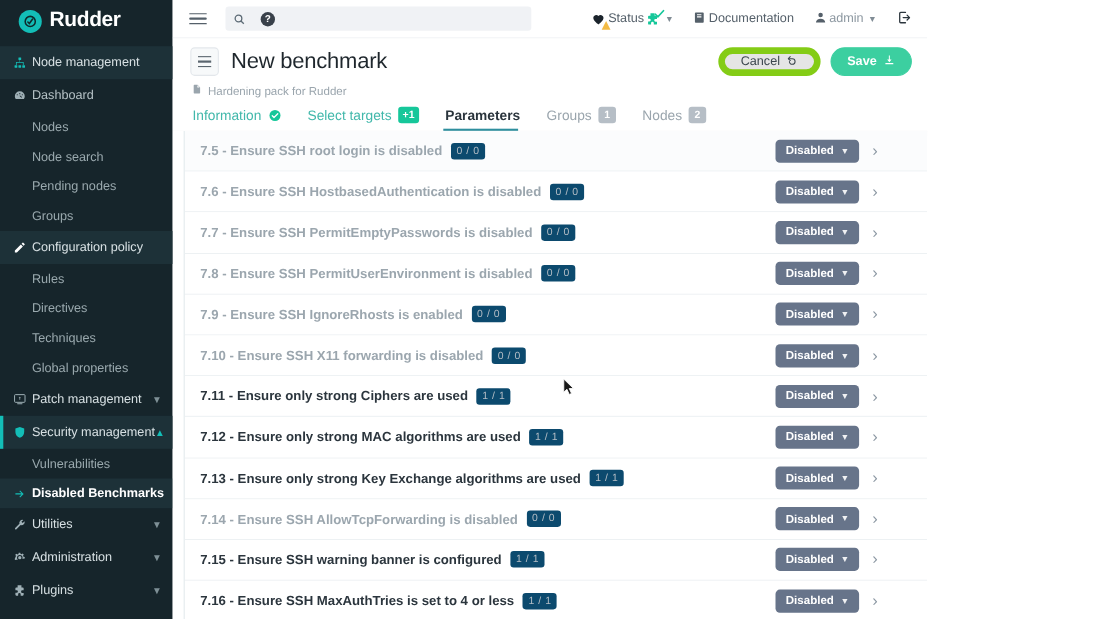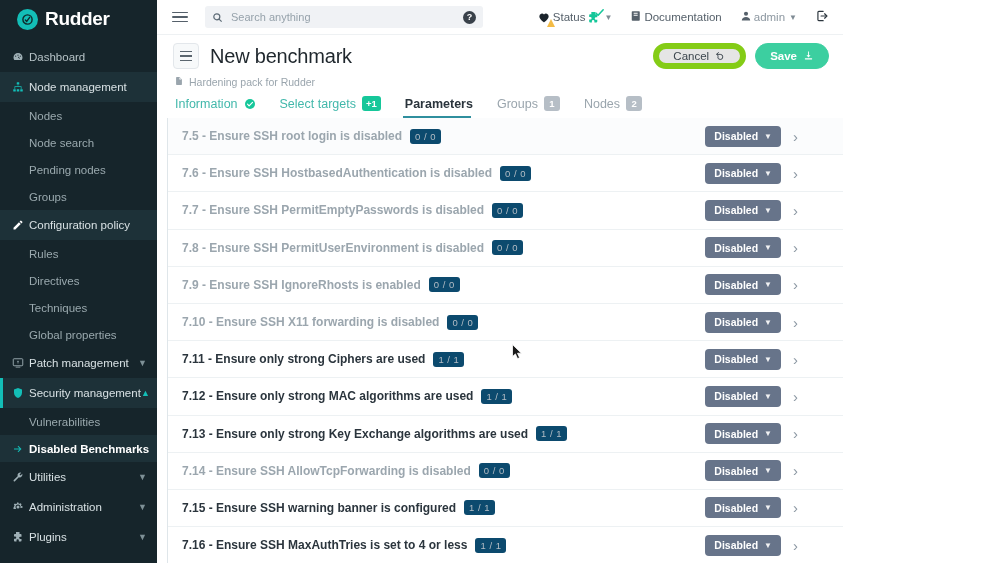--- a/index.html
+++ b/index.html
@@ -242,42 +242,42 @@
         <svg width="13" height="13" viewBox="0 0 24 24" fill="none" stroke="#0e2a2b" stroke-width="2.6" stroke-linecap="round">
           <circle cx="12" cy="12" r="8.5" stroke="#0e2a2b" fill="none"></circle>
           <path d="M16 8 L10.5 15.5 L8 13"></path>
         </svg>
       </span>
       <span class="brand-name">Rudder</span>
     </div>
 
     <nav class="nav">
 
-      <div class="nav-item">
-        <span class="nv-ico">
-          <svg width="12" height="12" viewBox="0 0 24 24" fill="currentColor">
-            <path d="M12 4a9 9 0 00-9 9 9 9 0 001.6 5.1h14.8A9 9 0 0021 13a9 9 0 00-9-9zm0 3.2a1.1 1.1 0 110 2.2 1.1 1.1 0 010-2.2zm-4.6 2a1.1 1.1 0 110 2.2 1.1 1.1 0 010-2.2zm9.2 0a1.1 1.1 0 110 2.2 1.1 1.1 0 010-2.2zM12 11l4 3.3-.9 1.2L12 13z"></path>
-          </svg>
-        </span>
-        <span class="nv-label">Dashboard</span>
-      </div>
-
       <div class="nav-item section open">
         <span class="nv-ico">
           <svg width="12" height="12" viewBox="0 0 24 24" fill="currentColor">
             <rect x="9.5" y="2.5" width="5" height="4.5" rx="0.7"></rect>
             <rect x="2.5" y="16.5" width="5" height="4.5" rx="0.7"></rect>
             <rect x="9.5" y="16.5" width="5" height="4.5" rx="0.7"></rect>
             <rect x="16.5" y="16.5" width="5" height="4.5" rx="0.7"></rect>
             <path d="M11.6 7v3.6H5v5.4h1.4v-4h11.2v4H19v-5.4h-6.6V7z"></path>
           </svg>
         </span>
         <span class="nv-label">Node management</span>
       </div>
 
+      <div class="nav-item">
+        <span class="nv-ico">
+          <svg width="12" height="12" viewBox="0 0 24 24" fill="currentColor">
+            <path d="M12 4a9 9 0 00-9 9 9 9 0 001.6 5.1h14.8A9 9 0 0021 13a9 9 0 00-9-9zm0 3.2a1.1 1.1 0 110 2.2 1.1 1.1 0 010-2.2zm-4.6 2a1.1 1.1 0 110 2.2 1.1 1.1 0 010-2.2zm9.2 0a1.1 1.1 0 110 2.2 1.1 1.1 0 010-2.2zM12 11l4 3.3-.9 1.2L12 13z"></path>
+          </svg>
+        </span>
+        <span class="nv-label">Dashboard</span>
+      </div>
+
       <div class="nav-sub">
         <span>Nodes</span>
       </div>
       <div class="nav-sub">
         <span>Node search</span>
       </div>
       <div class="nav-sub">
         <span>Pending nodes</span>
       </div>
       <div class="nav-sub">
@@ -385,21 +385,20 @@
           <i></i>
         </div>
 
       <div class="searchbar">
         <span class="s-ico">
           <svg width="11" height="11" viewBox="0 0 24 24" fill="none" stroke="currentColor" stroke-width="2.6">
             <circle cx="10.5" cy="10.5" r="6.6"></circle>
               <path d="M15.4 15.4L21 21"></path>
           </svg>
         </span>
-        <input type="text" value="" placeholder="Search anything" style="">
         <span class="q-ico">?</span>
       </div>
 
       <div class="top-right">
         <div class="tr-item">
           <span class="heart-wrap">
             <svg width="14" height="14" viewBox="0 0 24 24" fill="#1b242c">
               <path d="M12 21s-8-5.1-8-10.3A4.7 4.7 0 0112 7.6a4.7 4.7 0 018 3.1C20 15.9 12 21 12 21z"></path>
             </svg>
             <span class="warn-dot"></span>

